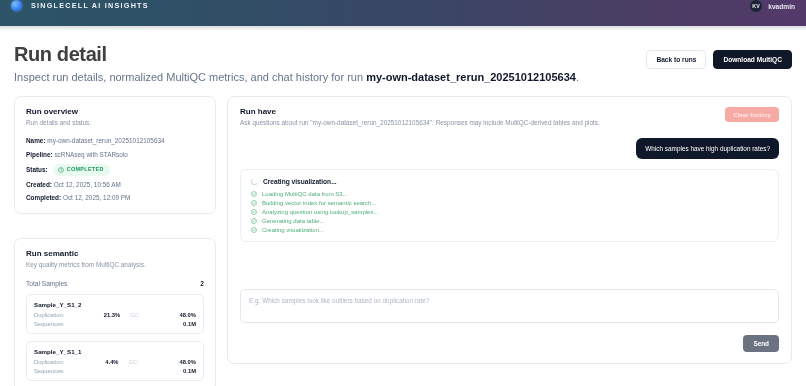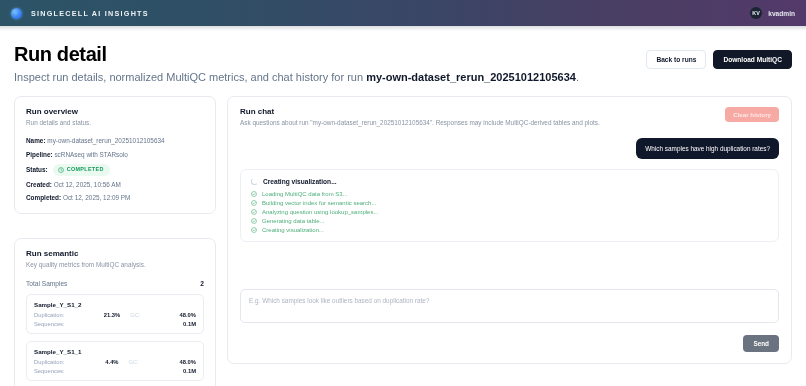--- a/index.html
+++ b/index.html
@@ -9,21 +9,21 @@
     background: #ffffff;
     color: #0f172a;
     overflow: hidden;
   }
 
   
   .topbar {
     height: 26px;
     background: linear-gradient(90deg, #2c5466 0%, #2f4f66 25%, #3b4566 55%, #4a3e63 78%, #53396a 100%);
     display: flex;
-    align-items: center;
+    align-items: flex-start;
     padding: 0 11px;
     position: relative;
   }
   .brand { display: flex; align-items: center; gap: 9px; }
   .logo-dot {
     width: 11px; height: 11px; border-radius: 50%;
     background: radial-gradient(circle at 35% 35%, #7cc2f5 0%, #3b82f6 55%, #2563eb 100%);
     box-shadow: 0 0 3px rgba(110,180,255,.6);
   }
   .brand-name {
@@ -53,21 +53,21 @@
   
   .page-head {
     padding: 13px 14px 0 14px;
     display: flex; align-items: flex-start;
   }
   .page-head-text { flex: 1; }
   h1.page-title {
     font-size: 20px;
     font-weight: 700;
     letter-spacing: -.4px;
-    color: #000000;
+    color: #404040;
     line-height: 1.05;
   }
   .page-sub {
     margin-top: 6px;
     font-size: 11px;
     color: #64748b;
   }
   .page-sub b { color: #0f172a; font-weight: 700; }
   .head-actions { display: flex; gap: 7px; padding-top: 6px; }
   .btn {
@@ -336,21 +336,21 @@
         </div>
       </div>
     </div>
   </div>
 
   <div class="col-right">
     <div class="card chat-card">
 
       <div class="chat-head">
         <div class="chat-head-text">
-          <div class="card-title">Run chat</div>
+          <div class="card-title">Run have</div>
           <div class="card-sub">Ask questions about run "my-own-dataset_rerun_20251012105634". Responses may include MultiQC-derived tables and plots.</div>
         </div>
         <button class="btn-clear">Clear history</button>
       </div>
 
       <div class="chat-body">
 
         <div class="msg-row-user">
           <div class="bubble-user">Which samples have high duplication rates?</div>
         </div>

